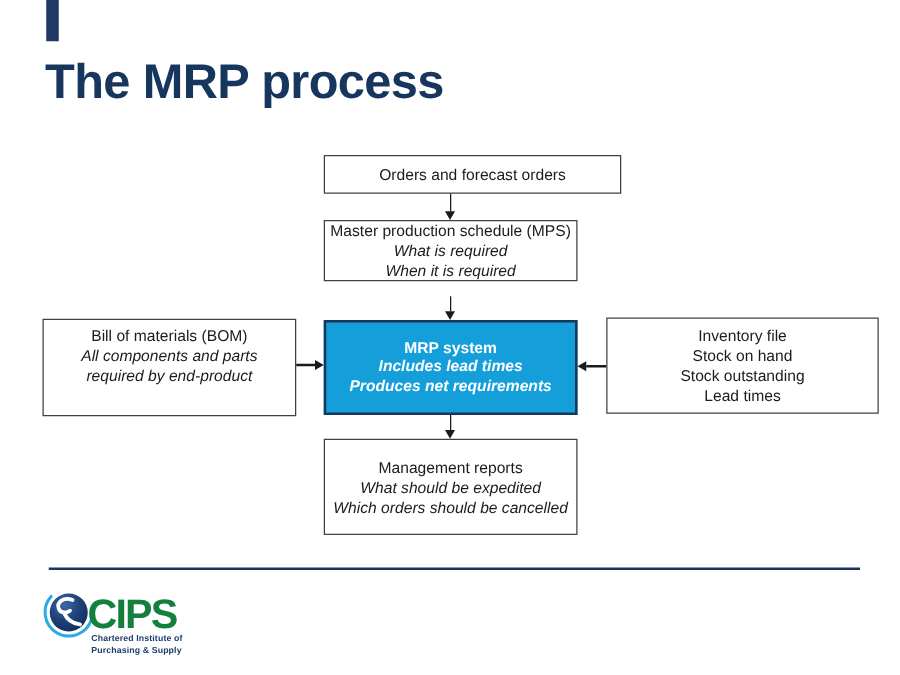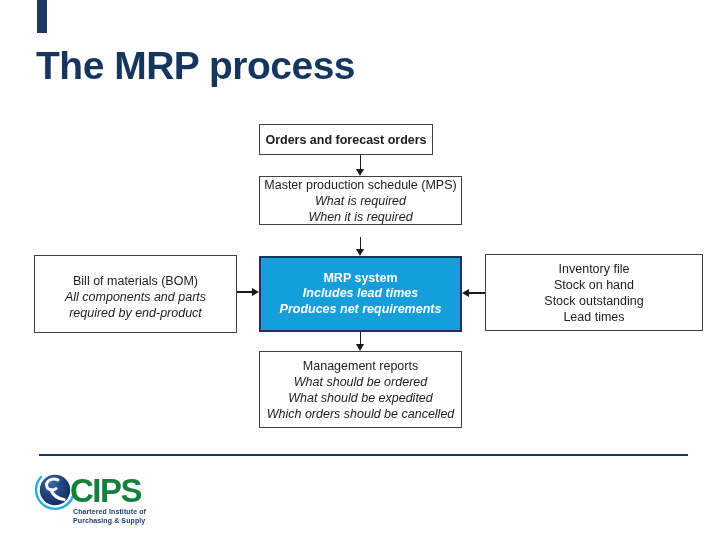--- a/index.html
+++ b/index.html
@@ -14,21 +14,21 @@
   }
   
   .fbox {
     position:absolute; box-sizing:border-box; background:#ffffff;
     border:1.5px solid #404040; color:#1c1c1c; font-size:12.5px;
     line-height:16px; text-align:center;
     display:flex; flex-direction:column; justify-content:center; align-items:center;
   }
   .fbox .ln { display:block; white-space:nowrap; }
   .em { font-style:italic; }
-  .fbox.top-align { justify-content:flex-start; padding-top:17px; }
+  .fbox.top-align { justify-content:flex-start; padding-top:5px; }
   .fbox.blue {
     background:#149FDB; border:2px solid #16375B; color:#ffffff;
     font-weight:bold; line-height:15.6px;
   }
   
   .shaft-v { position:absolute; width:1.5px; background:#1a1a1a; }
   .shaft-h { position:absolute; height:1.5px; background:#1a1a1a; }
   .head { position:absolute; width:0; height:0; }
   .head.down { border-left:4.5px solid transparent; border-right:4.5px solid transparent; border-top:7px solid #1a1a1a; }
   .head.right { border-top:4.5px solid transparent; border-bottom:4.5px solid transparent; border-left:7px solid #1a1a1a; }
@@ -49,21 +49,21 @@
 <body>
 
 <div class="slide">
 
   <div class="accent-bar"></div>
 
   <h1 class="title">The MRP process</h1>
 
   <div>
 
-    <div class="fbox" style="left:259px; top:124px; width:174px; height:31px;font-weight:bold;">
+    <div class="fbox" style="left:259px; top:124px; width:238px; height:31px;">
       <span class="ln">Orders and forecast orders</span>
     </div>
 
     <div class="fbox" style="left:259px; top:176px; width:203px; height:49px;">
       <span class="ln">Master production schedule (MPS)</span>
       <span class="ln em">What is required</span>
       <span class="ln em">When it is required</span>
     </div>
 
     <div class="fbox top-align" style="left:34px; top:255px; width:203px; height:78px;">
@@ -80,21 +80,20 @@
 
     <div class="fbox" style="left:485px; top:254px; width:218px; height:77px;">
       <span class="ln">Inventory file</span>
       <span class="ln">Stock on hand</span>
       <span class="ln">Stock outstanding</span>
       <span class="ln">Lead times</span>
     </div>
 
     <div class="fbox" style="left:259px; top:351px; width:203px; height:77px;">
       <span class="ln">Management reports</span>
-      <span class="ln em">What should be ordered</span>
       <span class="ln em">What should be expedited</span>
       <span class="ln em">Which orders should be cancelled</span>
     </div>
 
     <div>
       <div class="shaft-v" style="left:359.5px; top:155px; height:14px;"></div>
       <div class="head down" style="left:355.5px; top:169px;"></div>
     </div>
 
     <div>

